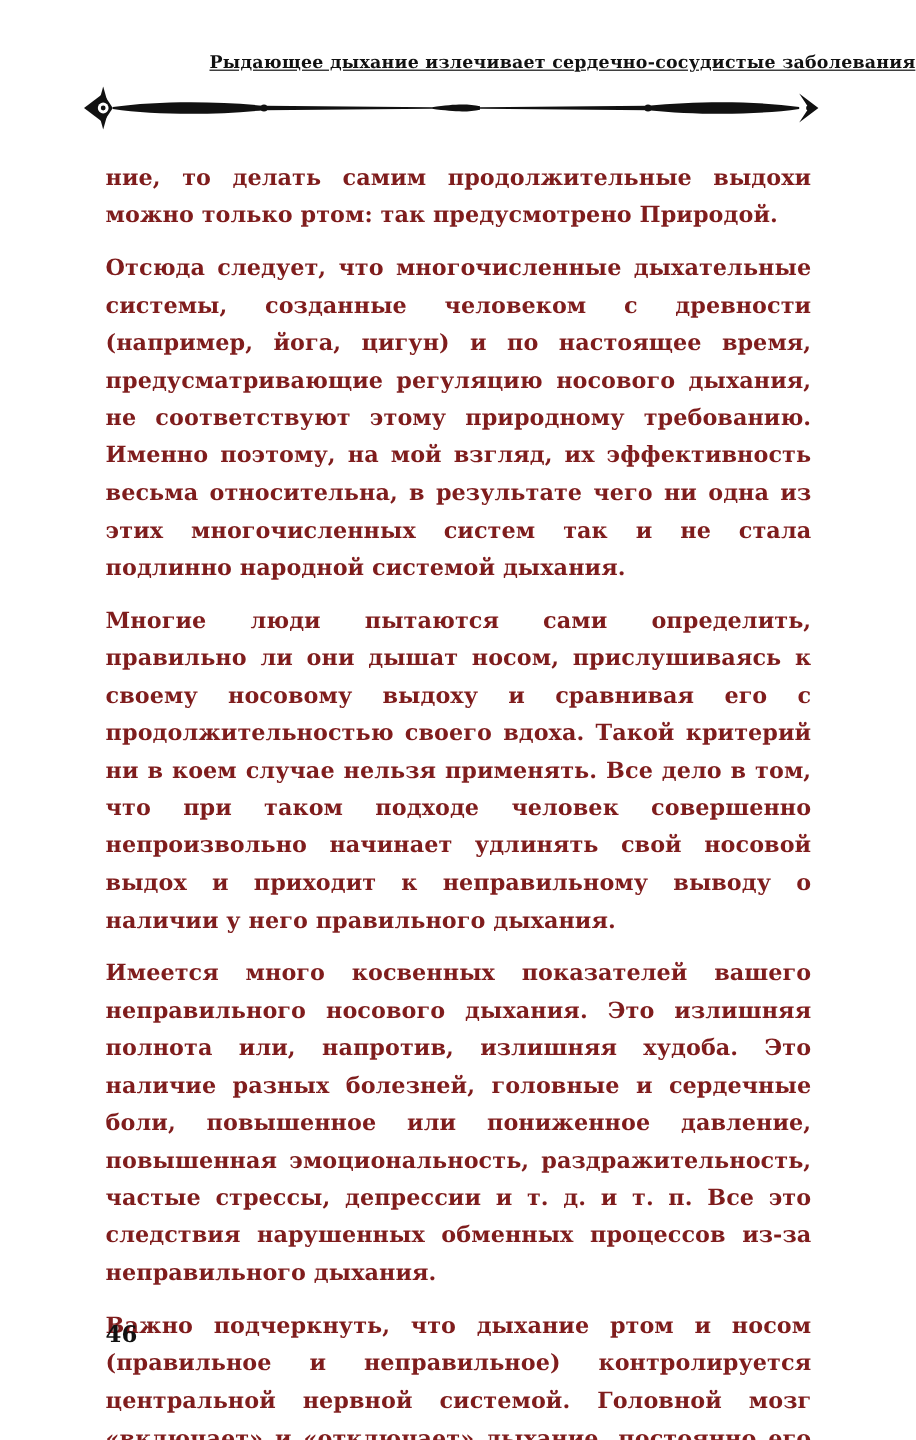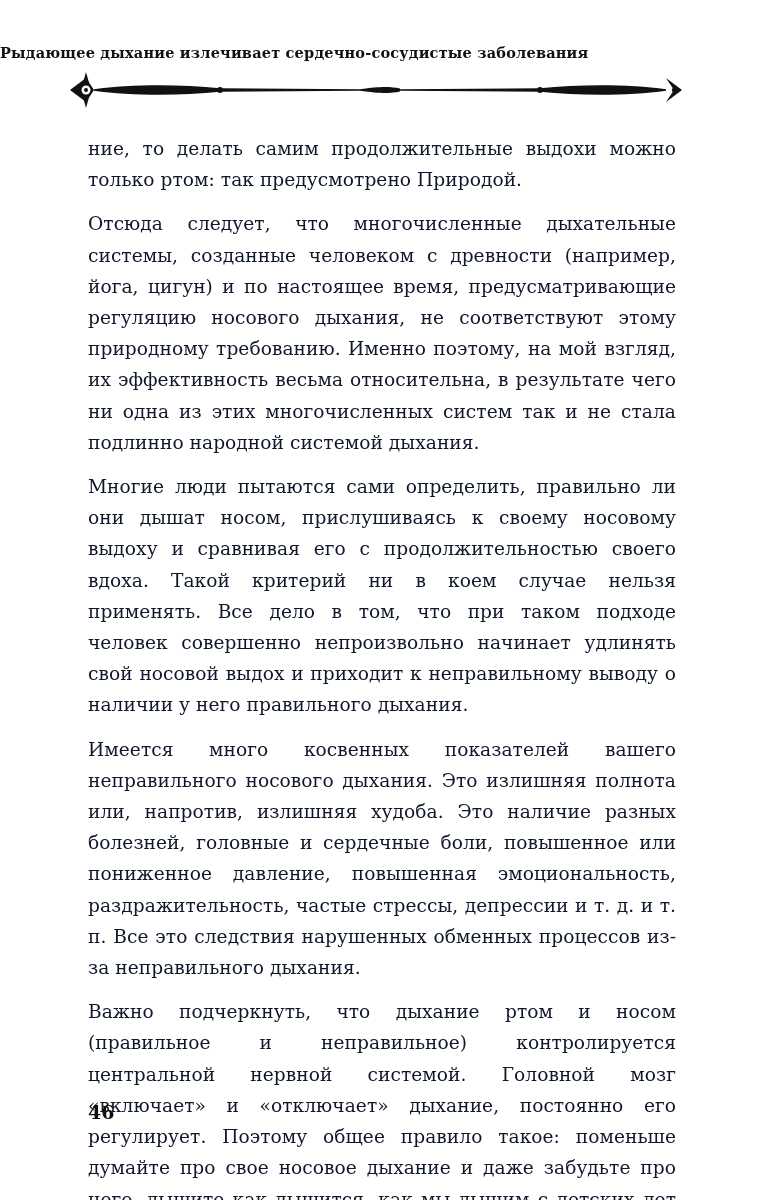--- a/index.html
+++ b/index.html
@@ -18,26 +18,27 @@
     position: relative;
     width: 763px;
     height: 1200px;
     box-sizing: border-box;
   }
   .running-head {
     position: absolute;
     left: 0;
     right: 0;
     top: 44px;
-    text-align: left;
+    text-align: right;
     font-family: "DejaVu Serif", serif;
     font-size: 14.5px;
     font-weight: 700;
     letter-spacing: 0.2px;
     color: #111;
+    text-decoration: underline;
   }
   .ornament {
     position: absolute;
     left: 60px;
     top: 70px;
     width: 643px;
     height: 40px;
   }
   .content {
     position: absolute;
@@ -45,22 +46,23 @@
     top: 133px;
     width: 588px;
   }
   p.para {
     margin: 0 0 13px 0;
     font-family: "DejaVu Serif", serif;
     font-size: 18.6px;
     line-height: 31.2px;
     text-align: justify;
     text-align-last: left;
-    color: #0f172a;
+    color: #7f1d1d;
     letter-spacing: 0.05px;
+    font-weight: bold;
   }
   p.para.last {
     margin-bottom: 0;
   }
   .folio {
     position: absolute;
     left: 88px;
     top: 1101px;
     font-family: "DejaVu Serif", serif;
     font-size: 19px;

